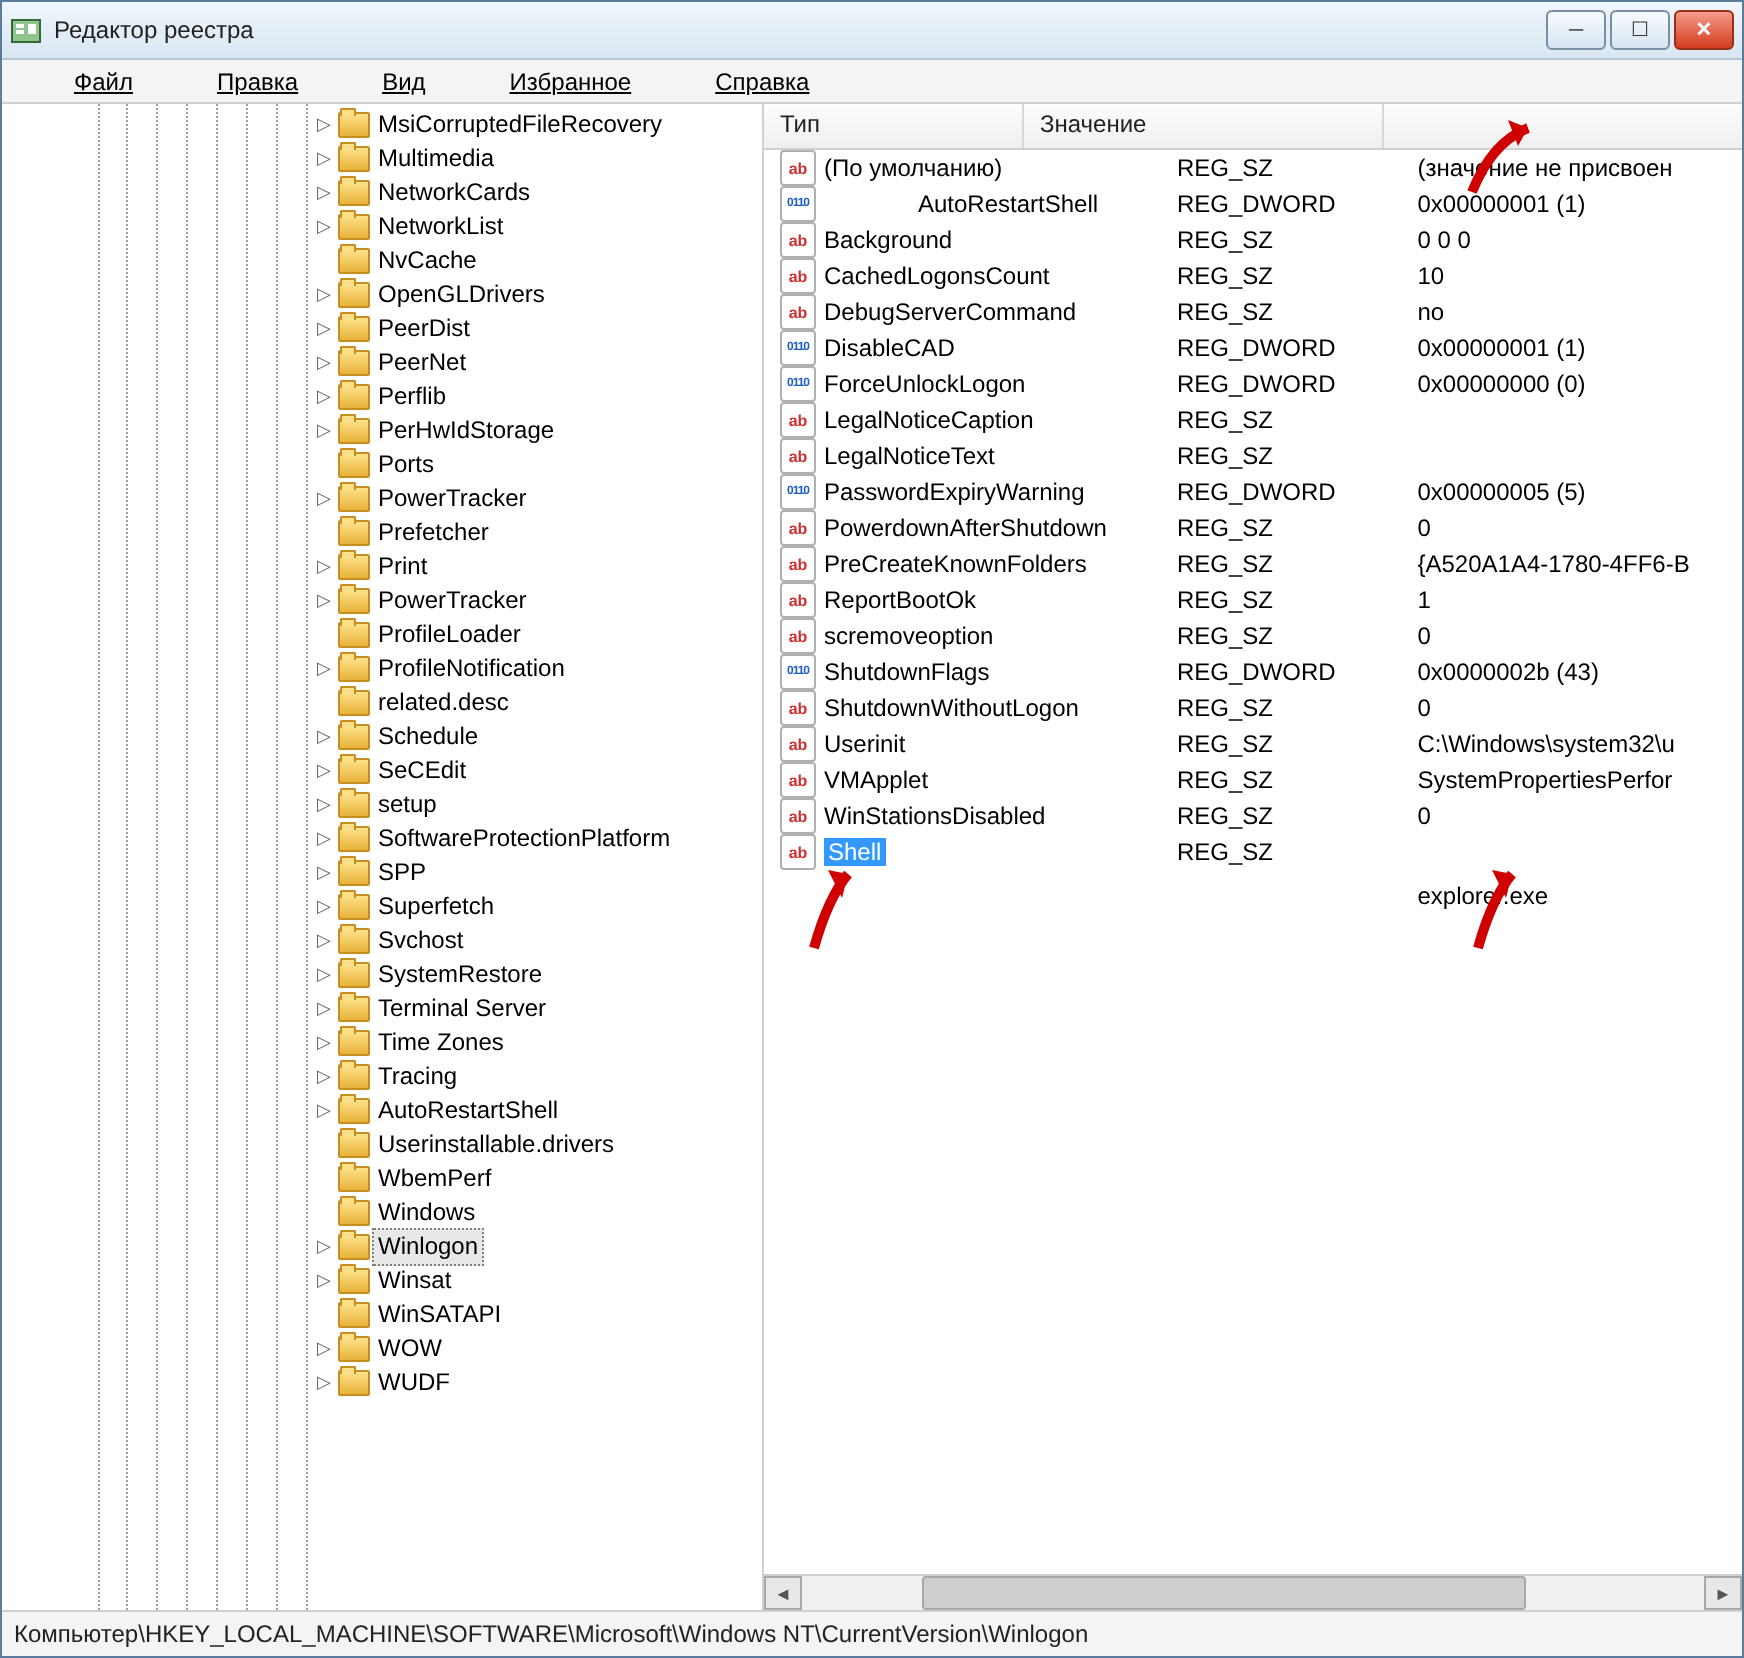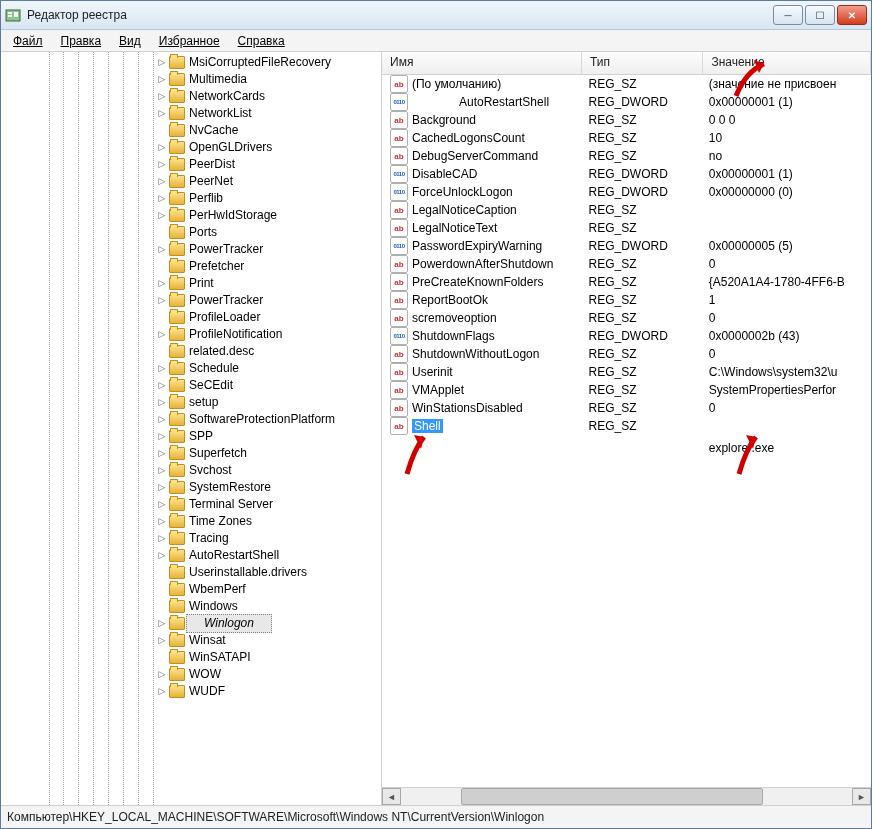--- a/index.html
+++ b/index.html
@@ -41,21 +41,21 @@
 .winbtn.close { background:linear-gradient(#f49c8d,#d23c1c); border-color:#9a2f18; color:#fff; font-weight:bold;}
 .menubar {
   height:21px;
   background:#f4f4f4;
   border-bottom:1px solid #d0d0d0;
   display:flex; align-items:center;
   padding:0 4px;
   gap:2px;
 }
 .menubar .mi { padding:2px 8px; cursor:default; }
-.menubar .mi .ul { text-decoration:underline; }
+.menubar .mi .ul { text-decoration:underline;margin-left:24px; }
 .content {
   flex:1; display:flex; min-height:0;
 }
 .tree {
   width:380px;
   border-right:1px solid #d0d0d0;
   overflow-y:auto;
   overflow-x:hidden;
   padding:2px 0;
   position:relative;
@@ -81,21 +81,21 @@
   position:relative; box-sizing:border-box;
 }
 .folder-icon::before{
   content:""; position:absolute; top:-3px; left:0;
   width:6px; height:3px;
   background:#fbe08a; border:1px solid #c68d1f; border-bottom:none;
   border-radius:1px 1px 0 0;
 }
 .tree-item.selected .label {
   background:#e8e8e8; border:1px dotted #808080;
-  padding:0 17px; margin-left:-3px;font-style:italic;
+  padding:0 2px; margin-left:-3px;
 }
 .tree-lines {
   position:absolute; top:0; bottom:0; left:0; width:155px;
   pointer-events:none;
 }
 .vline { position:absolute; top:0; bottom:0; width:0; border-left:1px dotted #a0a0a0; }
 
 .listview {
   flex:1; display:flex; flex-direction:column; min-width:0;
 }
@@ -367,21 +367,20 @@
           <div class="tree-item">
             <span class="expander">▷</span>
             <span class="folder-icon"></span>
             <span class="label">WUDF</span>
           </div>
         </div>
     </div>
 
     <div class="listview">
       <div class="lv-header">
-        <div class="col" id="colh-name" style="width: 215px;">Имя</div>
         <div class="col" id="colh-type" style="width: 130px;">Тип</div>
         <div class="col" id="colh-value" style="width: 180px;">Значение</div>
       </div>
       <div class="lv-body" id="lv-body">
           <div class="lv-row">
             <div class="cell cname" style="width: 215px;">
               <span class="val-icon ab">ab</span>
               <span class="nametext">(По умолчанию)</span>
             </div>
             <div class="cell" style="width: 130px;">REG_SZ</div>

